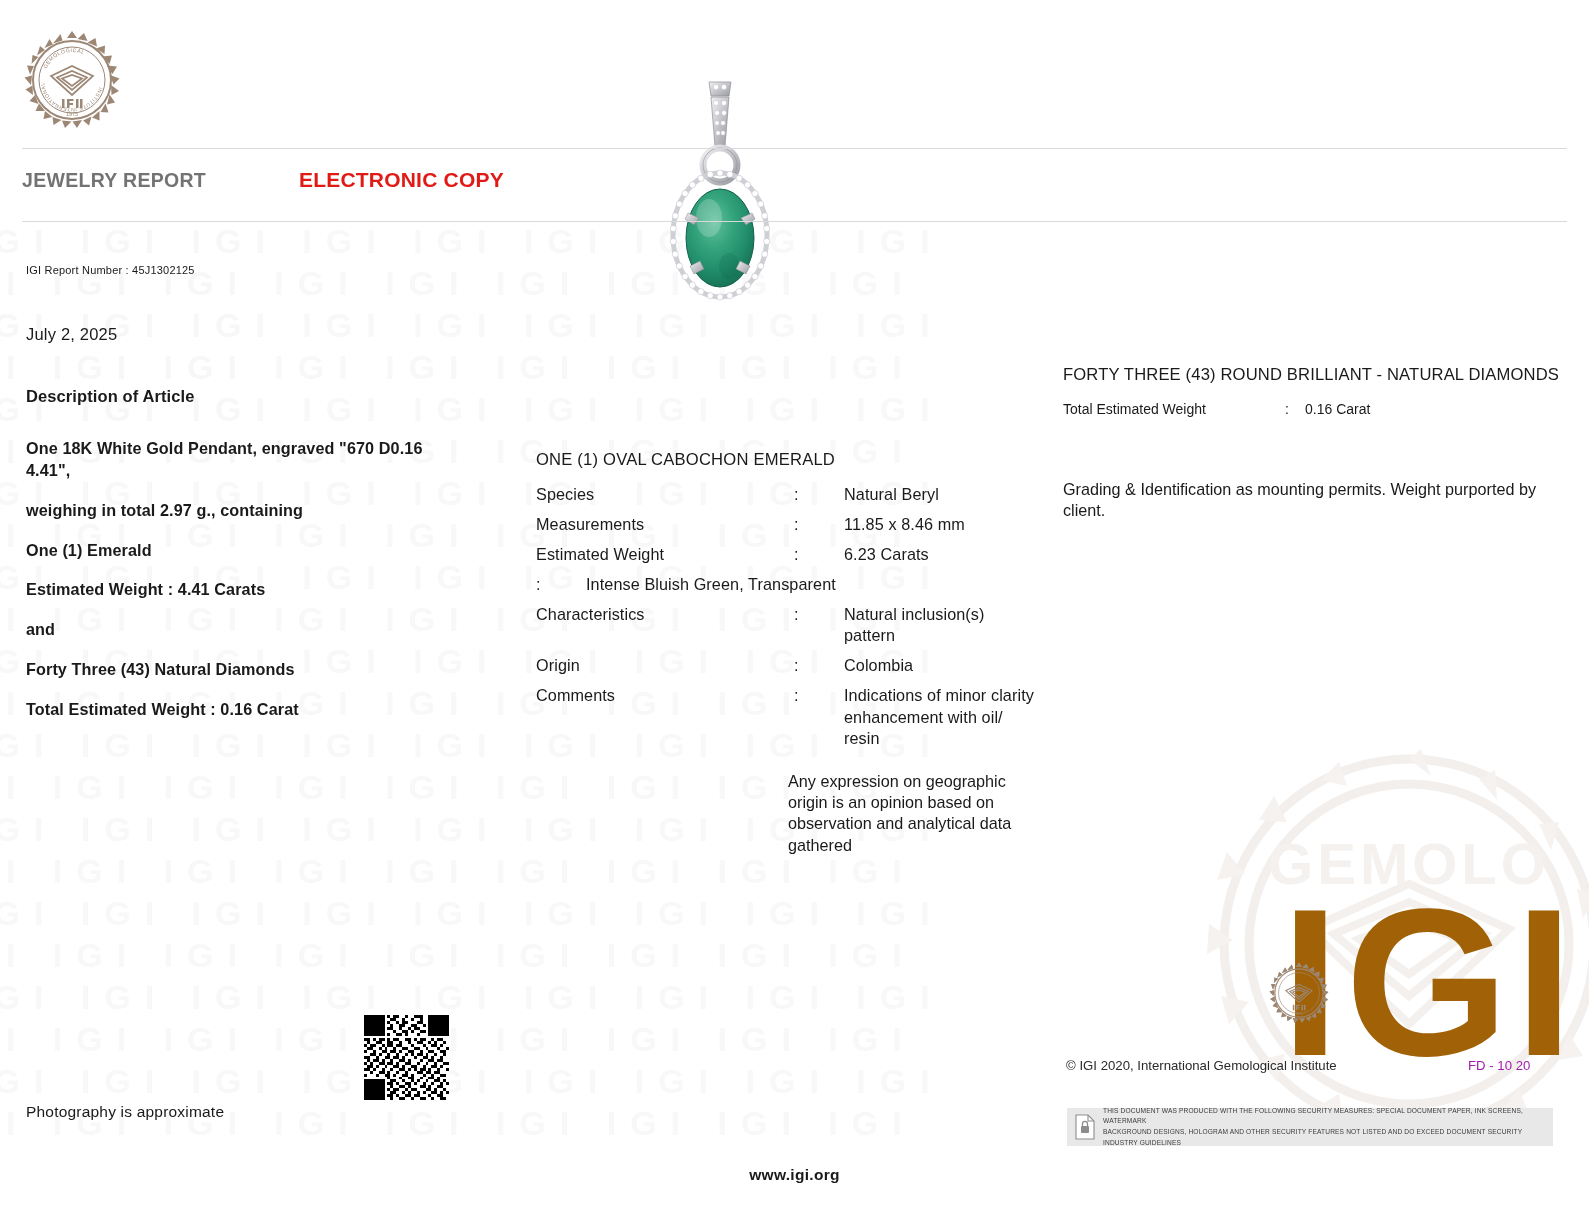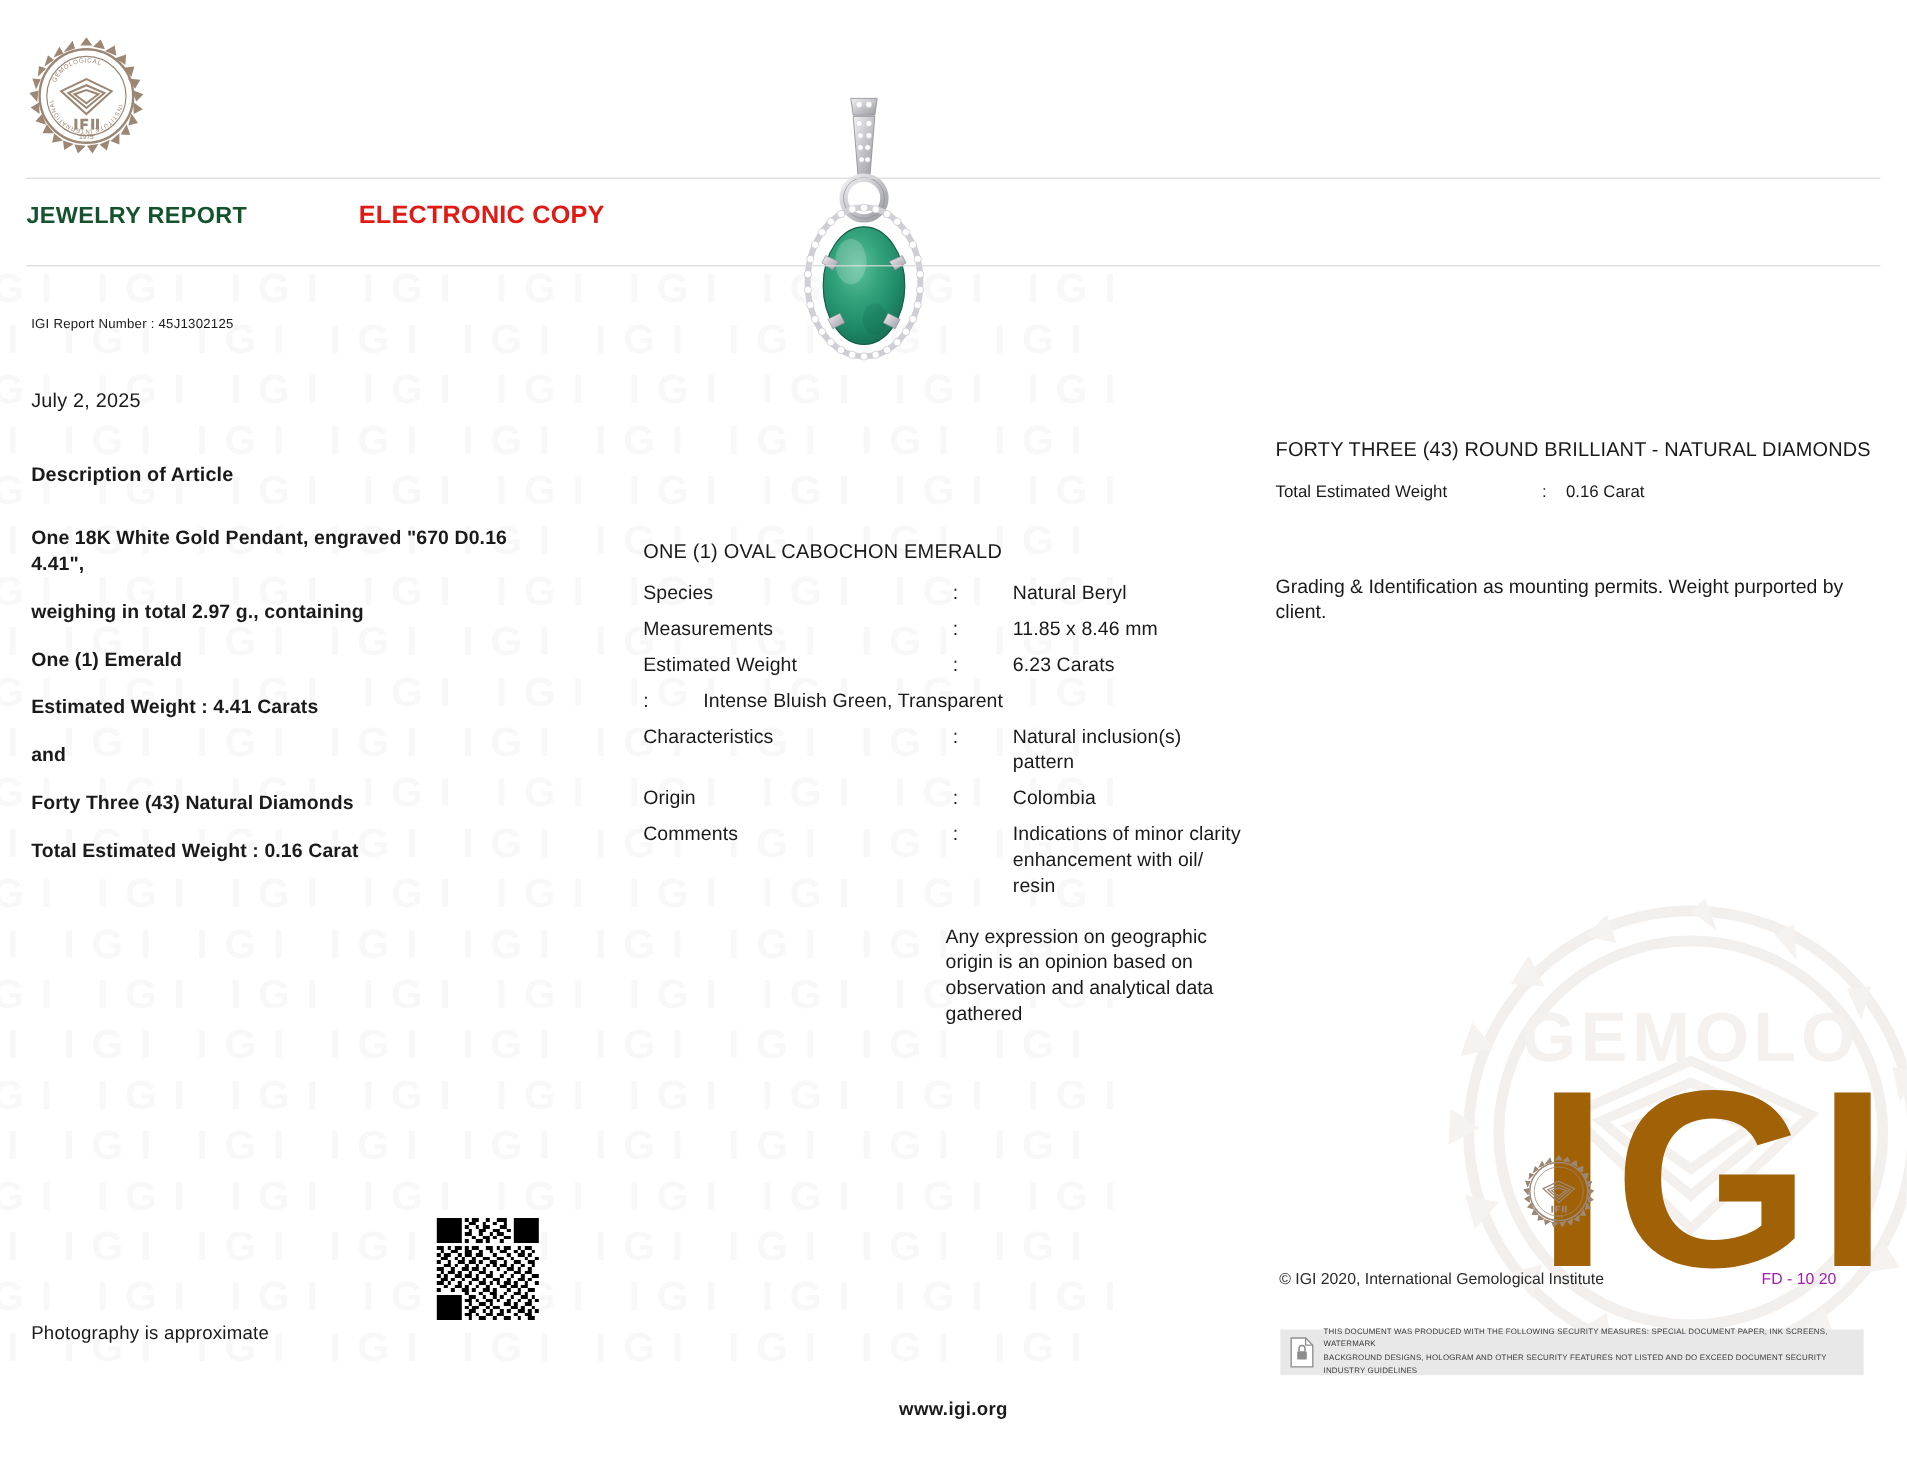--- a/index.html
+++ b/index.html
@@ -92,21 +92,21 @@
     z-index: 3;
   }
   .report-type {
     position: absolute;
     left: 22px;
     top: 169px;
     font-weight: 700;
     font-size: 19.5px;
     letter-spacing: 0.3px;
     z-index: 3;
-    color: #14532d;
+    color: #737373;
   }
   .echo {
     position: absolute;
     left: 299px;
     top: 168px;
     font-weight: 700;
     font-size: 21px;
     letter-spacing: 0.2px;
     z-index: 3;
   }

